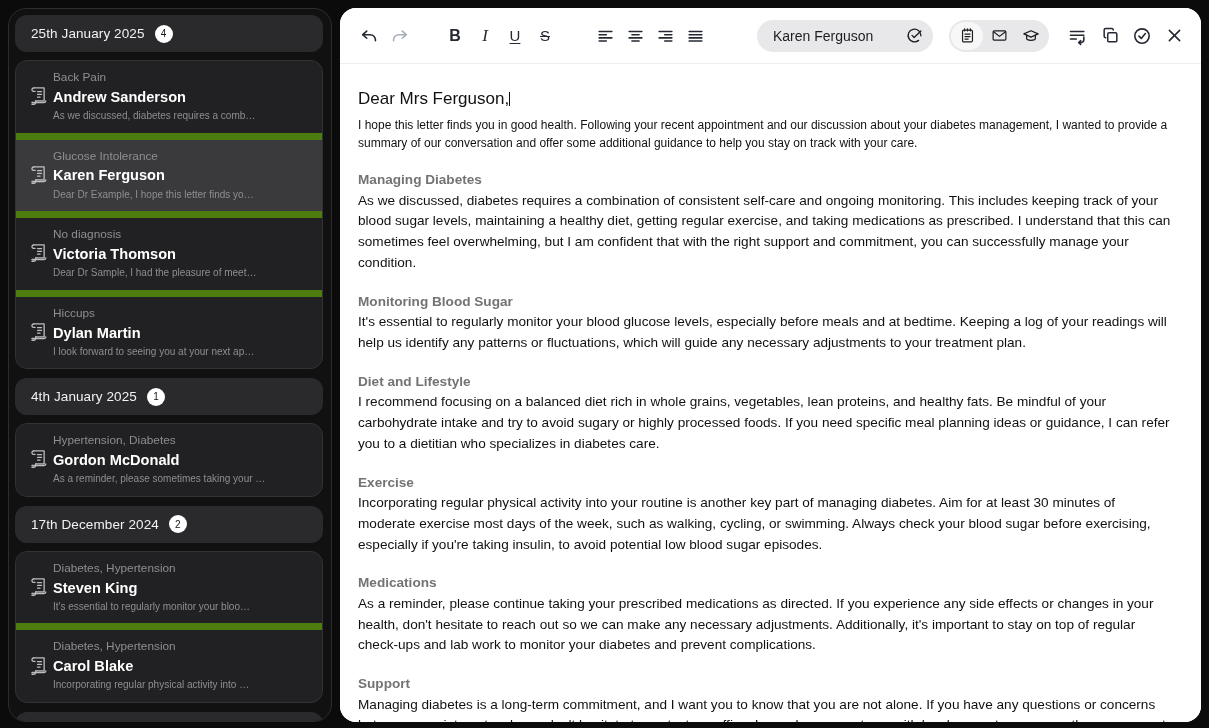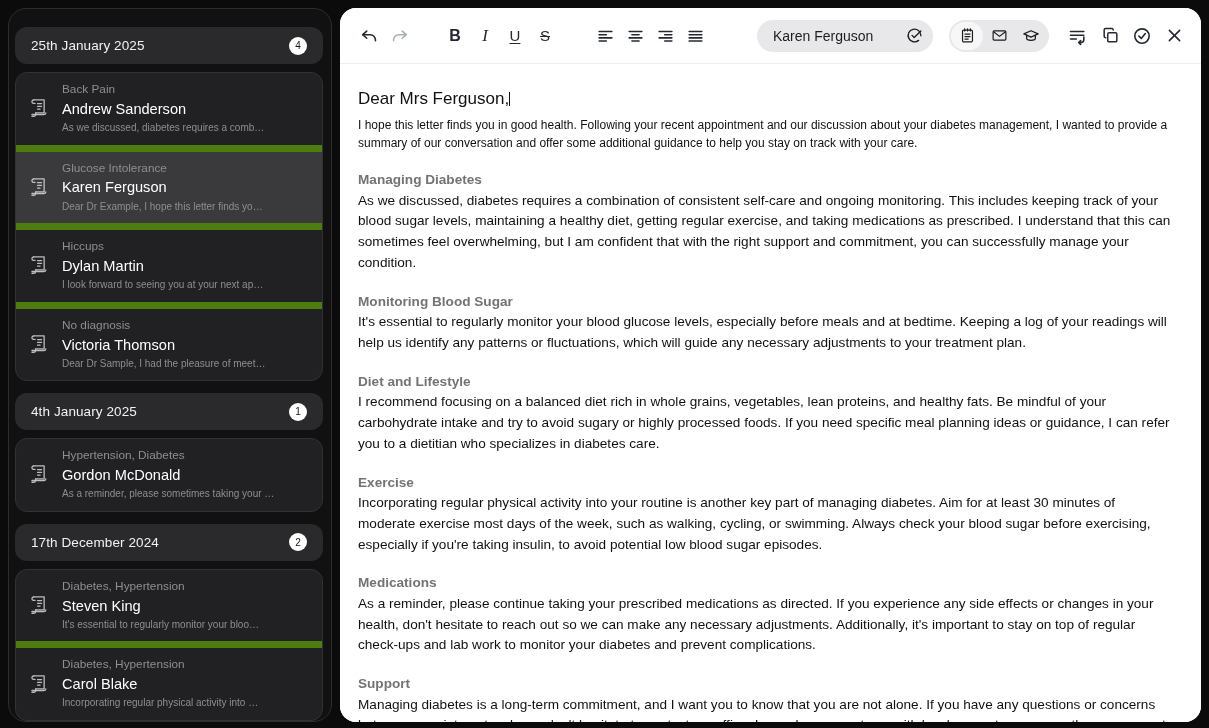--- a/index.html
+++ b/index.html
@@ -42,26 +42,25 @@
   }
   .sidebar-scroll::-webkit-scrollbar { width: 4px; }
   .sidebar-scroll::-webkit-scrollbar-track { background: transparent; }
   .sidebar-scroll::-webkit-scrollbar-thumb { background: #3a3a3d; border-radius: 2px; }
 
   .date-header {
     display: flex;
     align-items: center;
     gap: 10px;
     height: 37px;
-    margin: 12px 0 8px 0;
+    margin: 0 0 8px 0;
     padding: 0 16px;
     background: #2a2a2d;
     border-radius: 12px;
     cursor: pointer;
-    justify-content: space-between;
   }
   .date-header + .group { margin-bottom: 9px; }
   .date-label {
     color: #f2f2f3;
     font-size: 13.5px;
     letter-spacing: 0.1px;
     white-space: nowrap;
   }
   .date-badge {
     width: 18px;
@@ -81,21 +80,21 @@
     background: #212123;
     border: 1px solid #323235;
     border-radius: 12px;
     overflow: hidden;
     margin-bottom: 9px;
   }
 
   .letter-item {
     display: flex;
     align-items: center;
-    gap: 12px;
+    gap: 3px;
     padding: 9px 14px 10px 12px;
     cursor: pointer;
     position: relative;
   }
   .letter-item + .letter-item { border-top: 7px solid #4d7c0f; }
   .letter-item.selected { background: #3a3a3d; }
 
   .doc-icon { flex: 0 0 auto; width: 22px; height: 22px; opacity: .85; }
 
   .letter-text { min-width: 0; flex: 1 1 auto; }
@@ -103,21 +102,21 @@
     color: #8e8e93;
     font-size: 11.8px;
     line-height: 1.35;
     white-space: nowrap;
     overflow: hidden;
     text-overflow: ellipsis;
   }
   .letter-name {
     color: #ffffff;
     font-size: 14.6px;
-    font-weight: 400;
+    font-weight: 700;
     line-height: 1.38;
     white-space: nowrap;
     overflow: hidden;
     text-overflow: ellipsis;
     margin-top: 1px;
   }
   .letter-preview {
     color: #8e8e93;
     font-size: 10px;
     line-height: 1.35;
@@ -325,39 +324,39 @@
               <svg class="doc-icon" viewBox="0 0 24 24" fill="none" stroke="#d9d9dc" stroke-width="1.4" stroke-linecap="round" stroke-linejoin="round">
                 <path d="M6.2 3.2h11.4v14.2H8.4"></path>
                 <path d="M6.2 3.2A1.9 1.9 0 0 0 4.3 5.1a1.9 1.9 0 0 0 1.9 1.9h1.5"></path>
                 <path d="M8.4 17.4v1.7a1.9 1.9 0 0 1-1.9 1.9H4.3"></path>
                 <path d="M4.3 19.1h13.3a1.9 1.9 0 0 0 1.9-1.9"></path>
                 <line x1="10.4" y1="7.2" x2="14.8" y2="7.2"></line>
                 <line x1="10.4" y1="10.2" x2="14.8" y2="10.2"></line>
                 <line x1="10.4" y1="13.2" x2="13.2" y2="13.2"></line>
               </svg>
               <div class="letter-text">
+                <div class="letter-diagnosis">No diagnosis</div>
+                <div class="letter-name">Victoria Thomson</div>
+                <div class="letter-preview">Dear Dr Sample, I had the pleasure of meet…</div>
+              </div>
+            </div>
+            <div class="letter-item">
+              <svg class="doc-icon" viewBox="0 0 24 24" fill="none" stroke="#d9d9dc" stroke-width="1.4" stroke-linecap="round" stroke-linejoin="round">
+                <path d="M6.2 3.2h11.4v14.2H8.4"></path>
+                <path d="M6.2 3.2A1.9 1.9 0 0 0 4.3 5.1a1.9 1.9 0 0 0 1.9 1.9h1.5"></path>
+                <path d="M8.4 17.4v1.7a1.9 1.9 0 0 1-1.9 1.9H4.3"></path>
+                <path d="M4.3 19.1h13.3a1.9 1.9 0 0 0 1.9-1.9"></path>
+                <line x1="10.4" y1="7.2" x2="14.8" y2="7.2"></line>
+                <line x1="10.4" y1="10.2" x2="14.8" y2="10.2"></line>
+                <line x1="10.4" y1="13.2" x2="13.2" y2="13.2"></line>
+              </svg>
+              <div class="letter-text">
                 <div class="letter-diagnosis">Hiccups</div>
                 <div class="letter-name">Dylan Martin</div>
                 <div class="letter-preview">I look forward to seeing you at your next ap…</div>
-              </div>
-            </div>
-            <div class="letter-item">
-              <svg class="doc-icon" viewBox="0 0 24 24" fill="none" stroke="#d9d9dc" stroke-width="1.4" stroke-linecap="round" stroke-linejoin="round">
-                <path d="M6.2 3.2h11.4v14.2H8.4"></path>
-                <path d="M6.2 3.2A1.9 1.9 0 0 0 4.3 5.1a1.9 1.9 0 0 0 1.9 1.9h1.5"></path>
-                <path d="M8.4 17.4v1.7a1.9 1.9 0 0 1-1.9 1.9H4.3"></path>
-                <path d="M4.3 19.1h13.3a1.9 1.9 0 0 0 1.9-1.9"></path>
-                <line x1="10.4" y1="7.2" x2="14.8" y2="7.2"></line>
-                <line x1="10.4" y1="10.2" x2="14.8" y2="10.2"></line>
-                <line x1="10.4" y1="13.2" x2="13.2" y2="13.2"></line>
-              </svg>
-              <div class="letter-text">
-                <div class="letter-diagnosis">No diagnosis</div>
-                <div class="letter-name">Victoria Thomson</div>
-                <div class="letter-preview">Dear Dr Sample, I had the pleasure of meet…</div>
               </div>
             </div>
           </div>
           <div class="date-header">
             <span class="date-label">4th January 2025</span>
             <span class="date-badge">1</span>
           </div>
           <div class="group">
             <div class="letter-item">
               <svg class="doc-icon" viewBox="0 0 24 24" fill="none" stroke="#d9d9dc" stroke-width="1.4" stroke-linecap="round" stroke-linejoin="round">

